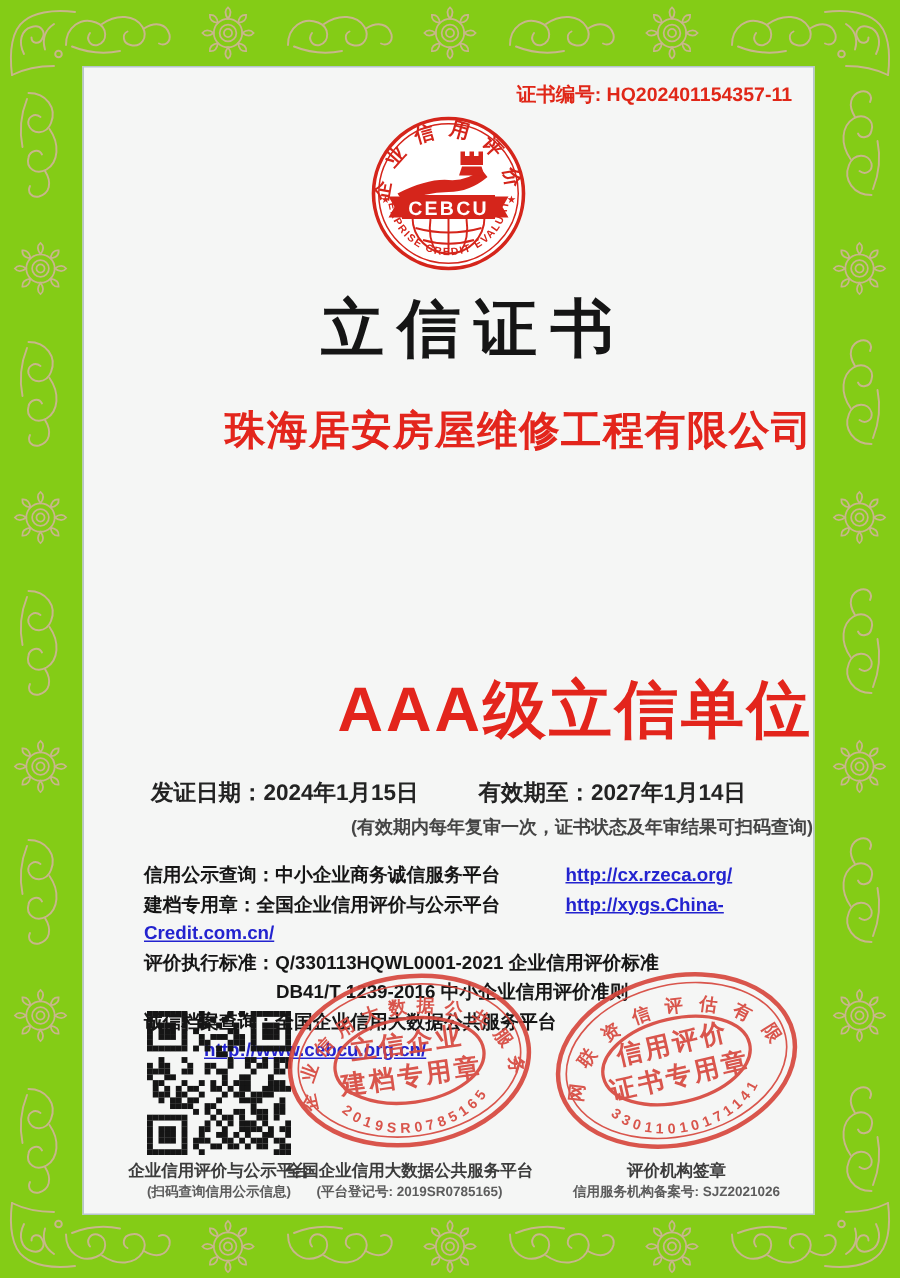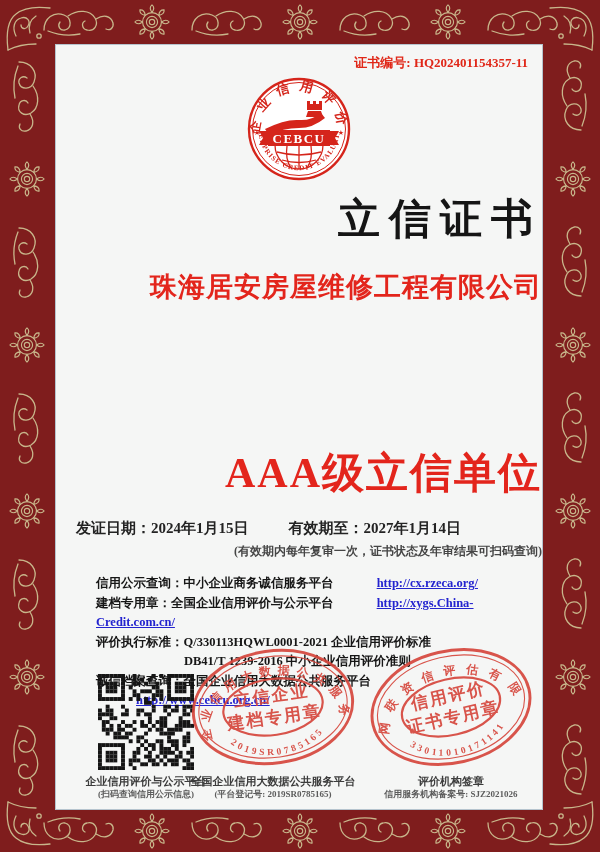--- a/index.html
+++ b/index.html
@@ -1,37 +1,37 @@
 <!DOCTYPE html>
 <html><head>
 <meta charset="utf-8">
 <style>
   html,body{margin:0;padding:0;}
   .page{
     position:relative;width:600px;height:852px;overflow:hidden;
-    background:#7f1d1d;
-    font-family:Liberation Serif, serif;
+    background:#84cc16;
+    font-family:Liberation Sans, sans-serif;
   }
   .frame-svg{position:absolute;left:0;top:0;width:600px;height:852px;z-index:0;}
   .inner{
     position:absolute;left:55px;top:44px;width:488px;height:766px;
     background:#f5f6f5;border:1px solid #b6c4ce;z-index:1;box-sizing:border-box;
   }
   .cert-no{position:absolute;top:9px;right:14px;color:#e02718;font-weight:bold;font-size:13px;}
   .logo{position:absolute;top:32px;left:50%;transform:translateX(-50%);}
-  .title{position:absolute;top:146px;left:0;width:100%;margin:0;text-align:right;
+  .title{position:absolute;top:146px;left:17px;width:100%;margin:0;text-align:center;
     font-size:42px;font-weight:bold;color:#151515;letter-spacing:9px;}
   .company{position:absolute;top:224px;left:0;width:100%;text-align:right;
     font-size:27px;font-weight:bold;color:#e3251c;letter-spacing:1px;}
   .body-text{position:absolute;top:268px;left:21px;right:21px;margin:0;
     font-size:19px;font-weight:bold;color:#232323;line-height:44px;
     text-align:justify;text-indent:2em;letter-spacing:0.5px;}
   .rating{position:absolute;top:400px;left:0;width:100%;text-align:right;
     font-size:42px;font-weight:bold;color:#e3251c;letter-spacing:2px;}
-  .dates{position:absolute;top:474px;left:0;width:100%;text-align:left;
+  .dates{position:absolute;top:474px;left:0;width:100%;text-align:center;
     font-size:15px;font-weight:bold;color:#232323;}
   .dates span{margin:0 20px;}
   .note{position:absolute;top:498px;left:0;width:100%;text-align:right;
     font-size:12px;font-weight:bold;color:#454545;}
   .info-block{position:absolute;top:529px;left:40px;right:20px;
     font-size:12.5px;font-weight:bold;color:#161616;line-height:19.5px;}
   .info-row .link{color:#2323cf;text-decoration:underline;cursor:pointer;padding-left:40px;}
   .info-row.indent{margin-left:88px;}
   .footer{position:absolute;left:15px;right:15px;bottom:10px;height:178px;}
   .fcol{position:absolute;bottom:0;text-align:center;}

